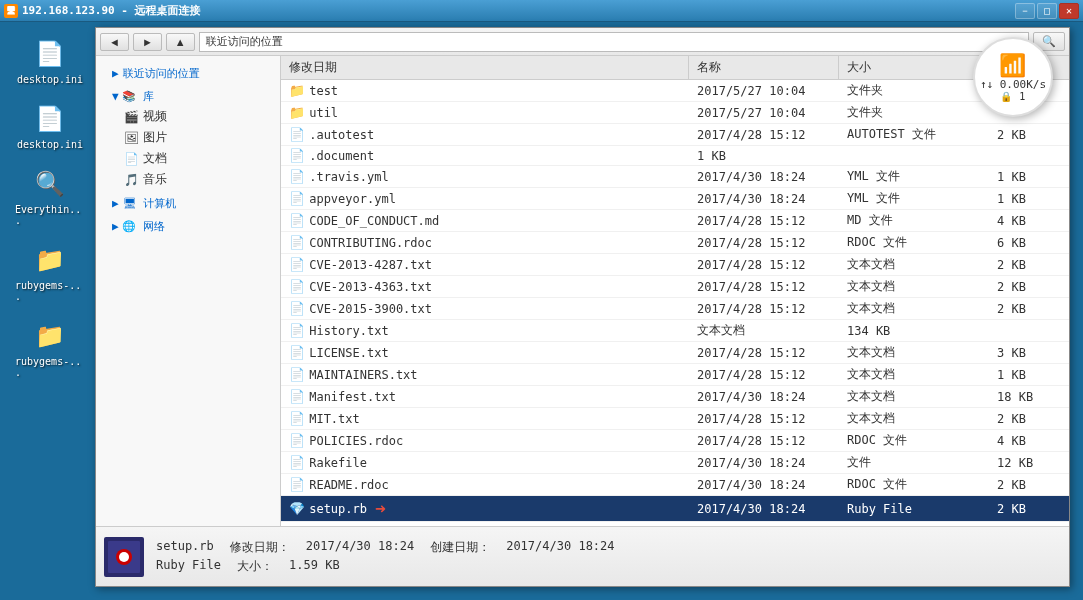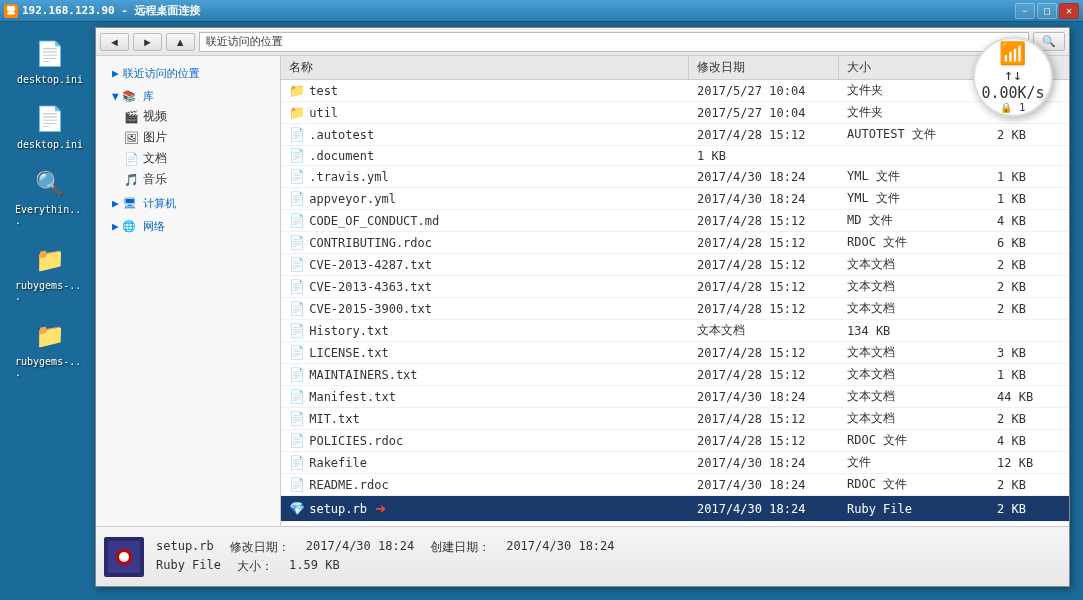--- a/index.html
+++ b/index.html
@@ -284,21 +284,21 @@
       justify-content: center;
       box-shadow: 2px 2px 8px rgba(0,0,0,0.3);
       border: 2px solid #ddd;
       z-index: 10;
     }
     .wifi-icon {
       color: #2ecc71;
       font-size: 22px;
     }
     .network-speed {
-      font-size: 15px;
+      font-size: 11px;
       color: #333;
       text-align: center;
     }
     .network-signal {
       font-size: 10px;
       color: #333;
     }
 
     
     .arrow-indicator {
@@ -405,22 +405,22 @@
           <div class="sidebar-section-header">
             <span>▶</span>
             <span>🌐 网络</span>
           </div>
         </div>
       </div>
 
       <div class="explorer-filelist">
 
         <div class="filelist-header">
+          <div class="filelist-header-cell">修改日期</div>
           <div class="filelist-header-cell">名称</div>
-          <div class="filelist-header-cell">修改日期</div>
           <div class="filelist-header-cell">大小</div>
         </div>
 
         <div class="filelist-row">
           <div class="filelist-cell"><span class="file-icon-folder">📁</span>test</div>
           <div class="filelist-cell">2017/5/27 10:04</div>
           <div class="filelist-cell">文件夹</div>
           <div class="filelist-cell"></div>
         </div>
         <div class="filelist-row">
@@ -495,21 +495,21 @@
         <div class="filelist-row">
           <div class="filelist-cell"><span class="file-icon-doc">📄</span>MAINTAINERS.txt</div>
           <div class="filelist-cell">2017/4/28 15:12</div>
           <div class="filelist-cell">文本文档</div>
           <div class="filelist-cell">1 KB</div>
         </div>
         <div class="filelist-row">
           <div class="filelist-cell"><span class="file-icon-doc">📄</span>Manifest.txt</div>
           <div class="filelist-cell">2017/4/30 18:24</div>
           <div class="filelist-cell">文本文档</div>
-          <div class="filelist-cell">44 KB</div>
+          <div class="filelist-cell">18 KB</div>
         </div>
         <div class="filelist-row">
           <div class="filelist-cell"><span class="file-icon-doc">📄</span>MIT.txt</div>
           <div class="filelist-cell">2017/4/28 15:12</div>
           <div class="filelist-cell">文本文档</div>
           <div class="filelist-cell">2 KB</div>
         </div>
         <div class="filelist-row">
           <div class="filelist-cell"><span class="file-icon-doc">📄</span>POLICIES.rdoc</div>
           <div class="filelist-cell">2017/4/28 15:12</div>

